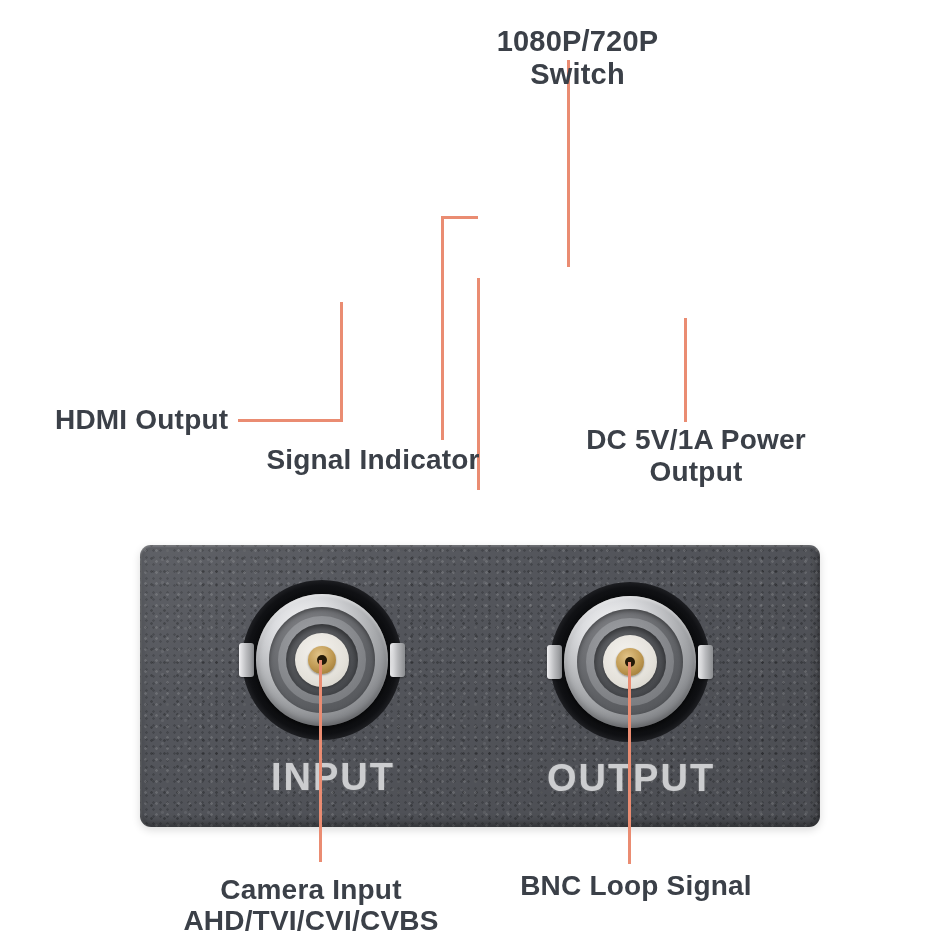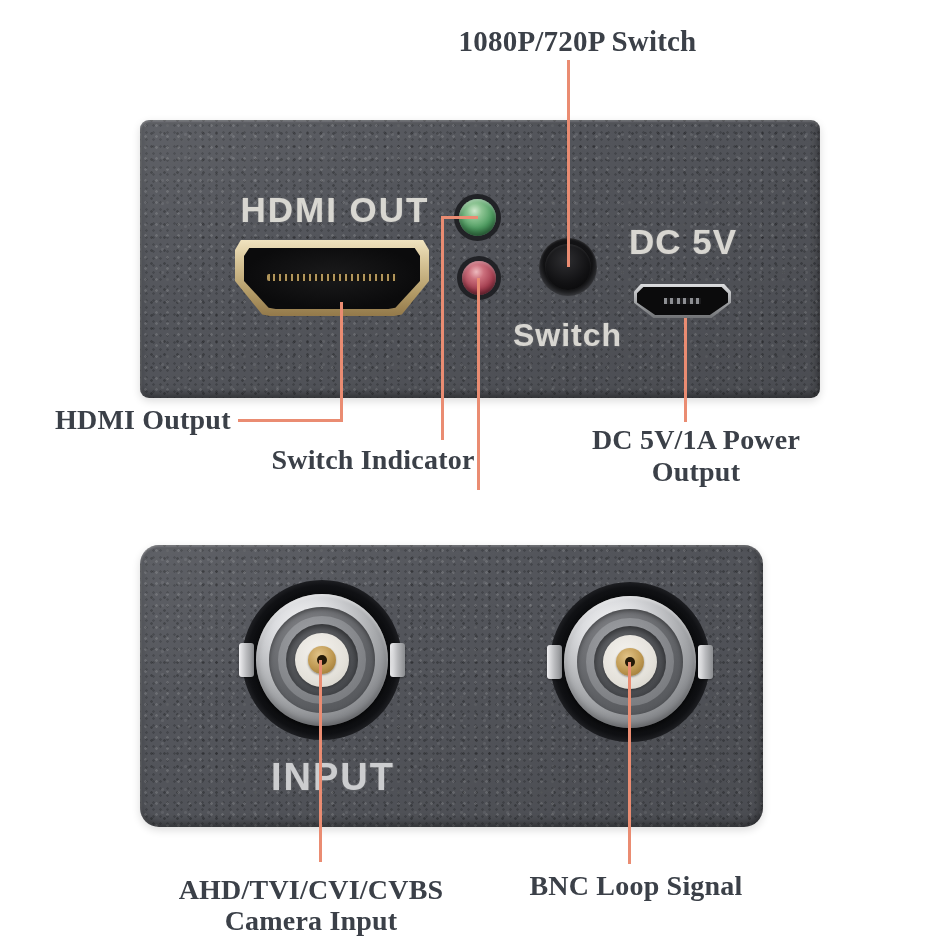--- a/index.html
+++ b/index.html
@@ -5,21 +5,21 @@
   * { margin:0; padding:0; box-sizing:border-box; }
   html,body { background:#ffffff; }
   #canvas {
     position:relative; width:950px; height:950px; background:#ffffff; overflow:hidden;
     font-family:"Liberation Sans", sans-serif;
   }
 
   
   .ann {
     position:absolute; z-index:6; color:#3b4048; font-weight:700; font-size:28px;
-    letter-spacing:0.2px; white-space:nowrap;font-family:Liberation Serif, serif;
+    letter-spacing:0.2px; white-space:nowrap;
   }
   .ann.center { text-align:center; white-space:normal; }
 
   
   .leader { position:absolute; z-index:5; background:#ea8c72; }
 
   
   .device {
     position:absolute; z-index:1; border-radius:9px; background-color:#53555b;
     background-image:
@@ -160,53 +160,26 @@
   <div class="leader" style="left:567px; top:60px;  width:3px;  height:207px;"></div>
   <div class="leader" style="left:340px; top:302px; width:3px;  height:120px;"></div>
   <div class="leader" style="left:238px; top:419px; width:104px; height:3px;"></div>
   <div class="leader" style="left:441px; top:216px; width:37px; height:3px;"></div>
   <div class="leader" style="left:441px; top:216px; width:3px;  height:224px;"></div>
   <div class="leader" style="left:477px; top:278px; width:3px;  height:212px;"></div>
   <div class="leader" style="left:684px; top:318px; width:3px;  height:104px;"></div>
   <div class="leader" style="left:319px; top:660px; width:3px;  height:202px;"></div>
   <div class="leader" style="left:628px; top:662px; width:3px;  height:202px;"></div>
 
-  <div class="device" style="left:140px; top:120px; width:680px; height:278px;">
-
-    <div class="print" style="left:100px; top:70px; width:190px; font-size:35px; letter-spacing:2px;">HDMI OUT</div>
-
-    <div class="hdmi">
-      <div class="shell"></div>
-      <div class="cavity"></div>
-      <div class="pins"></div>
-    </div>
-
-    <div class="led led-green"></div>
-    <div class="led led-red"></div>
-
-    <div class="switch-well">
-      <div class="switch-cap"></div>
-    </div>
-
-    <div class="print" style="left:473px; top:102px; width:140px; font-size:35px; letter-spacing:1px;">DC 5V</div>
-
-    <div class="usb">
-      <div class="shell"></div>
-      <div class="cavity"></div>
-      <div class="contacts"></div>
-    </div>
-
-    <div class="print" style="left:350px; top:197px; width:155px; font-size:32px; letter-spacing:1px;">Switch</div>
-  </div>
 
   <div class="ann" style="left:55px; top:404px;">HDMI Output</div>
-  <div class="ann center" style="left:253px; top:444px; width:240px;">Switch Indicator</div>
+  <div class="ann center" style="left:253px; top:444px; width:240px;">Signal Indicator</div>
   <div class="ann center" style="left:546px; top:424px; width:300px;">DC 5V/1A Power Output</div>
 
-  <div class="device" style="left:140px; top:545px; width:623px; height:282px; border-radius:19px;padding-left:16px;">
+  <div class="device" style="left:140px; top:545px; width:680px; height:282px; border-radius:11px;padding-left:16px;">
 
     <div class="bnc" style="left:102px; top:35px;">
       <div class="hole"></div>
       <div class="lug lug-l"></div>
       <div class="lug lug-r"></div>
       <div class="ring1"></div>
       <div class="ring2"></div>
       <div class="ring3"></div>
       <div class="bore"></div>
       <div class="dielectric"></div>
@@ -221,21 +194,22 @@
       <div class="ring1"></div>
       <div class="ring2"></div>
       <div class="ring3"></div>
       <div class="bore"></div>
       <div class="dielectric"></div>
       <div class="pin"></div>
       <div class="pinhole"></div>
     </div>
 
     <div class="print" style="left:93px; top:211px; width:200px; font-size:38px; letter-spacing:2px; color:#d3d4d6;">INPUT</div>
+    <div class="print" style="left:391px; top:212px; width:200px; font-size:38px; letter-spacing:2px; color:#d3d4d6;">OUTPUT</div>
   </div>
 
   <div class="ann center" style="left:166px; top:874px; width:290px; line-height:31px;">
+    <span style="display:block;">Camera Input</span>
     <span style="display:block;">AHD/TVI/CVI/CVBS</span>
-    <span style="display:block;">Camera Input</span>
   </div>
   <div class="ann center" style="left:486px; top:870px; width:300px;">BNC Loop Signal</div>
 
 </div>
 
 </body></html>

